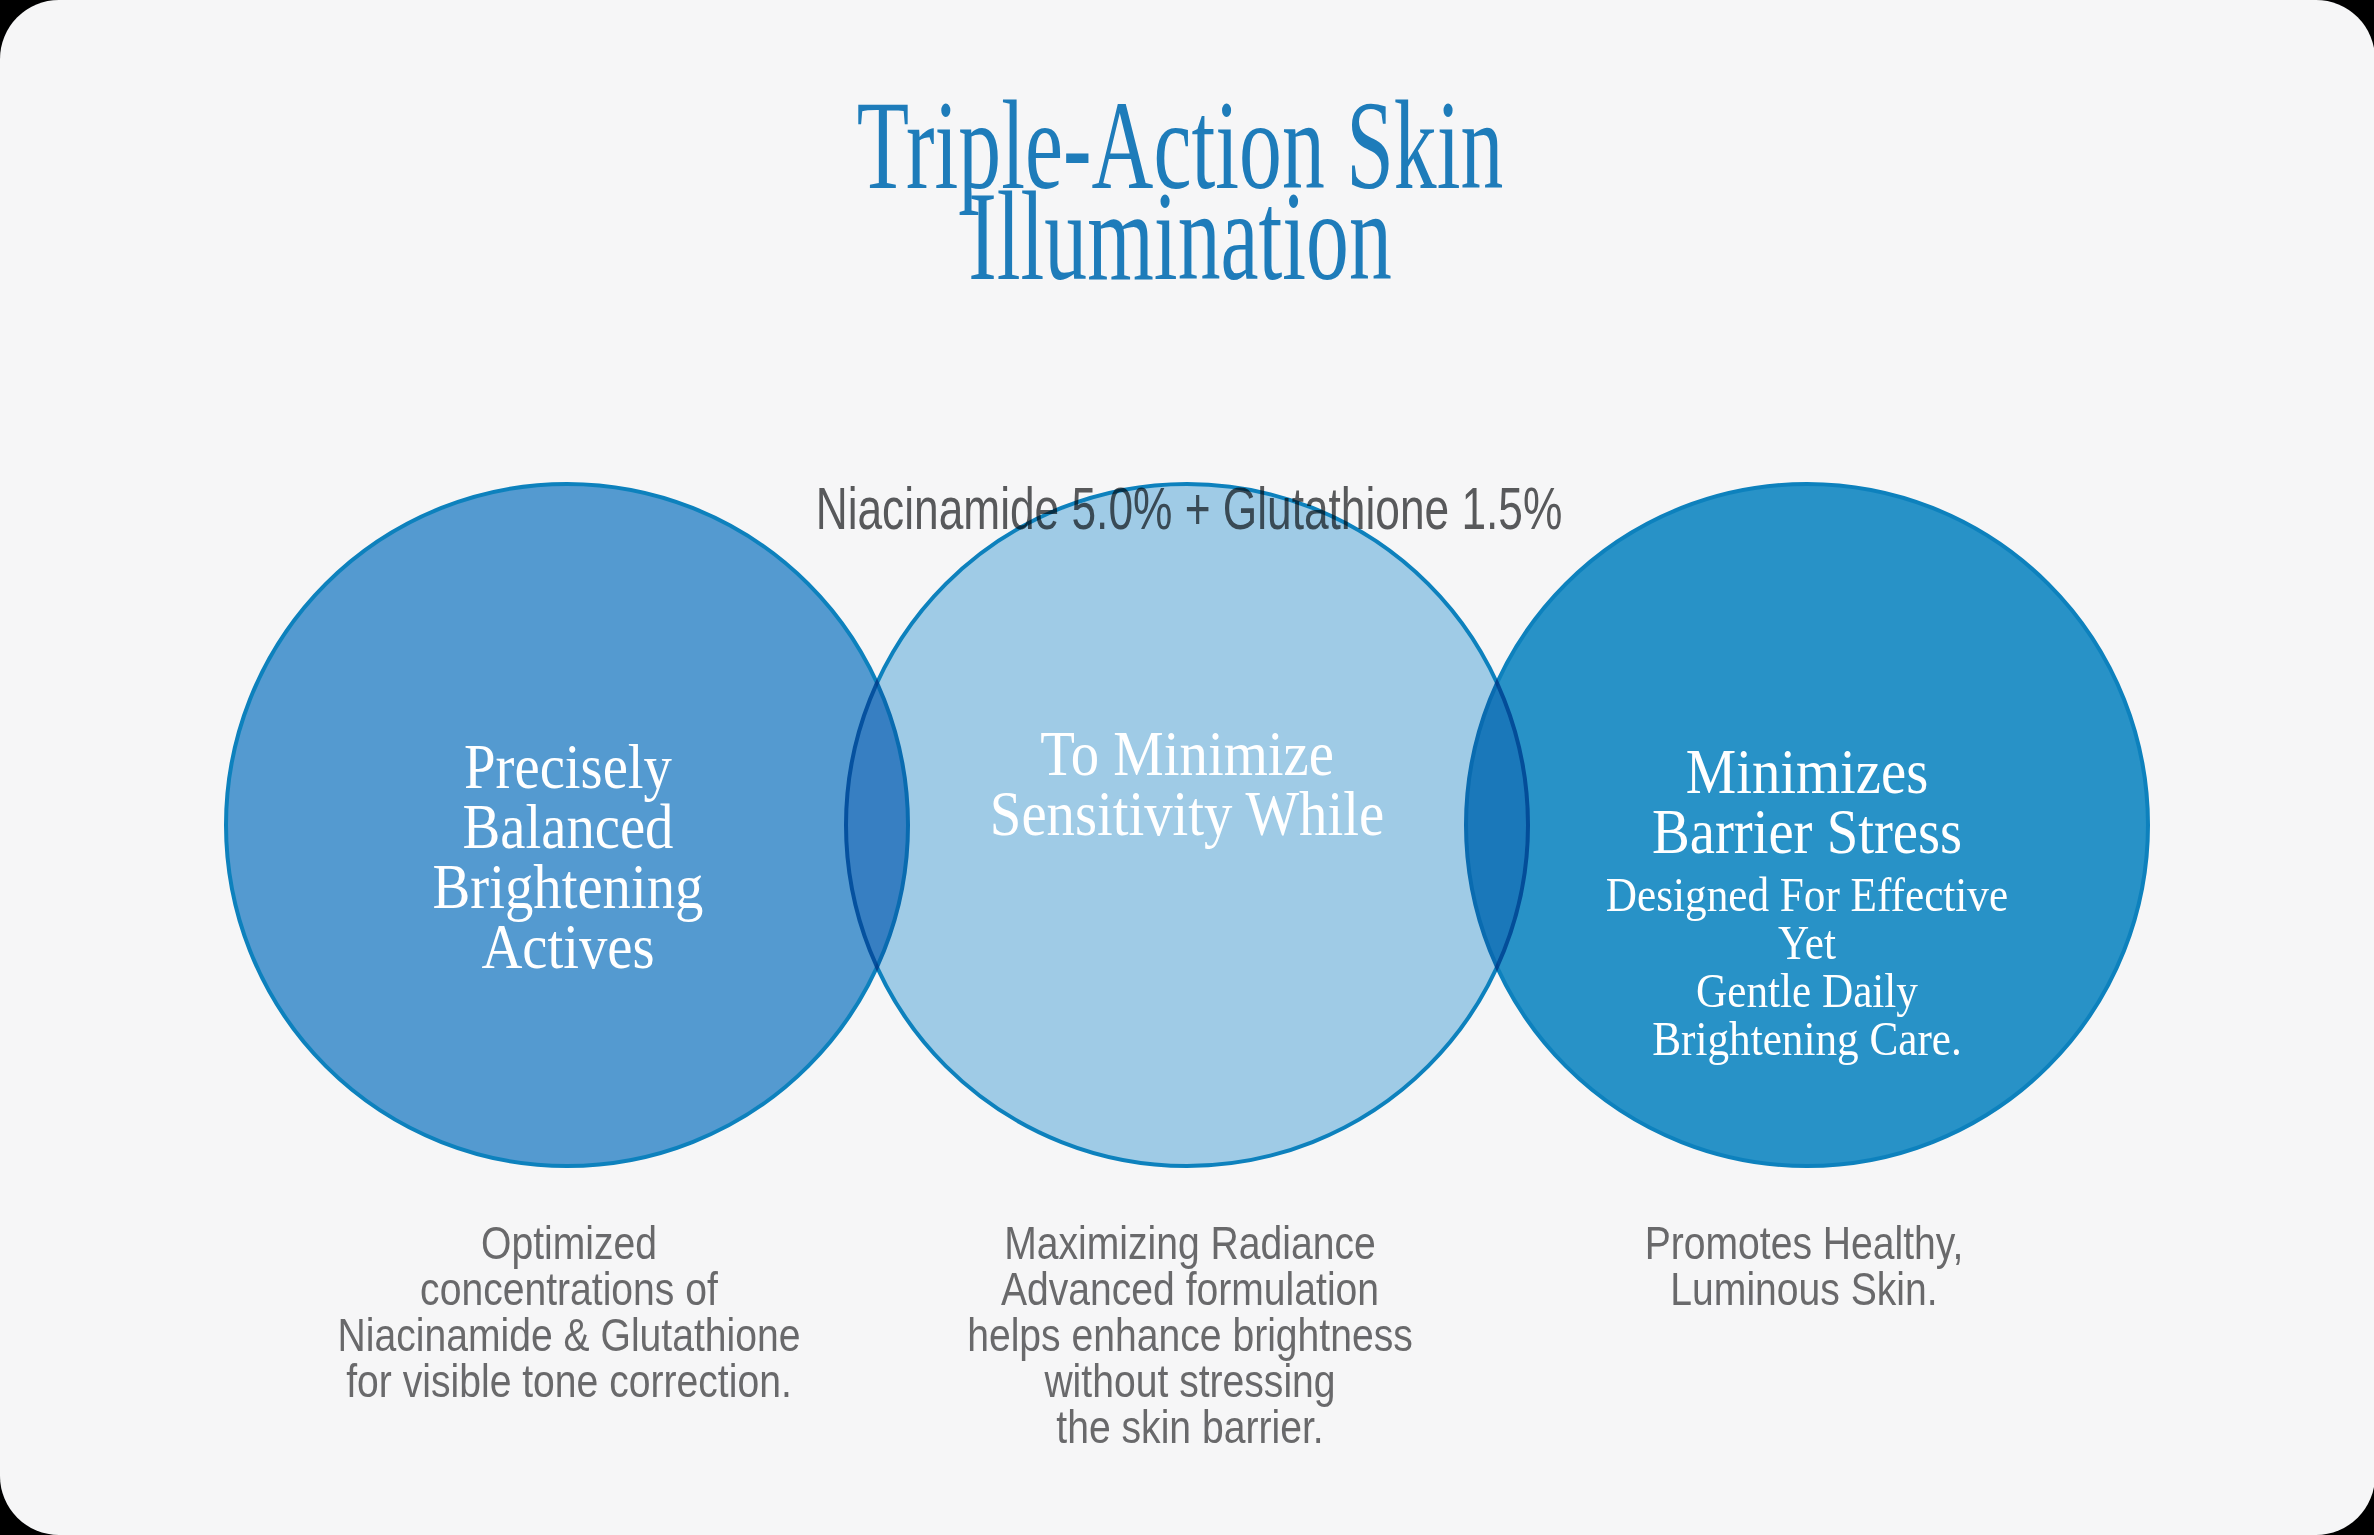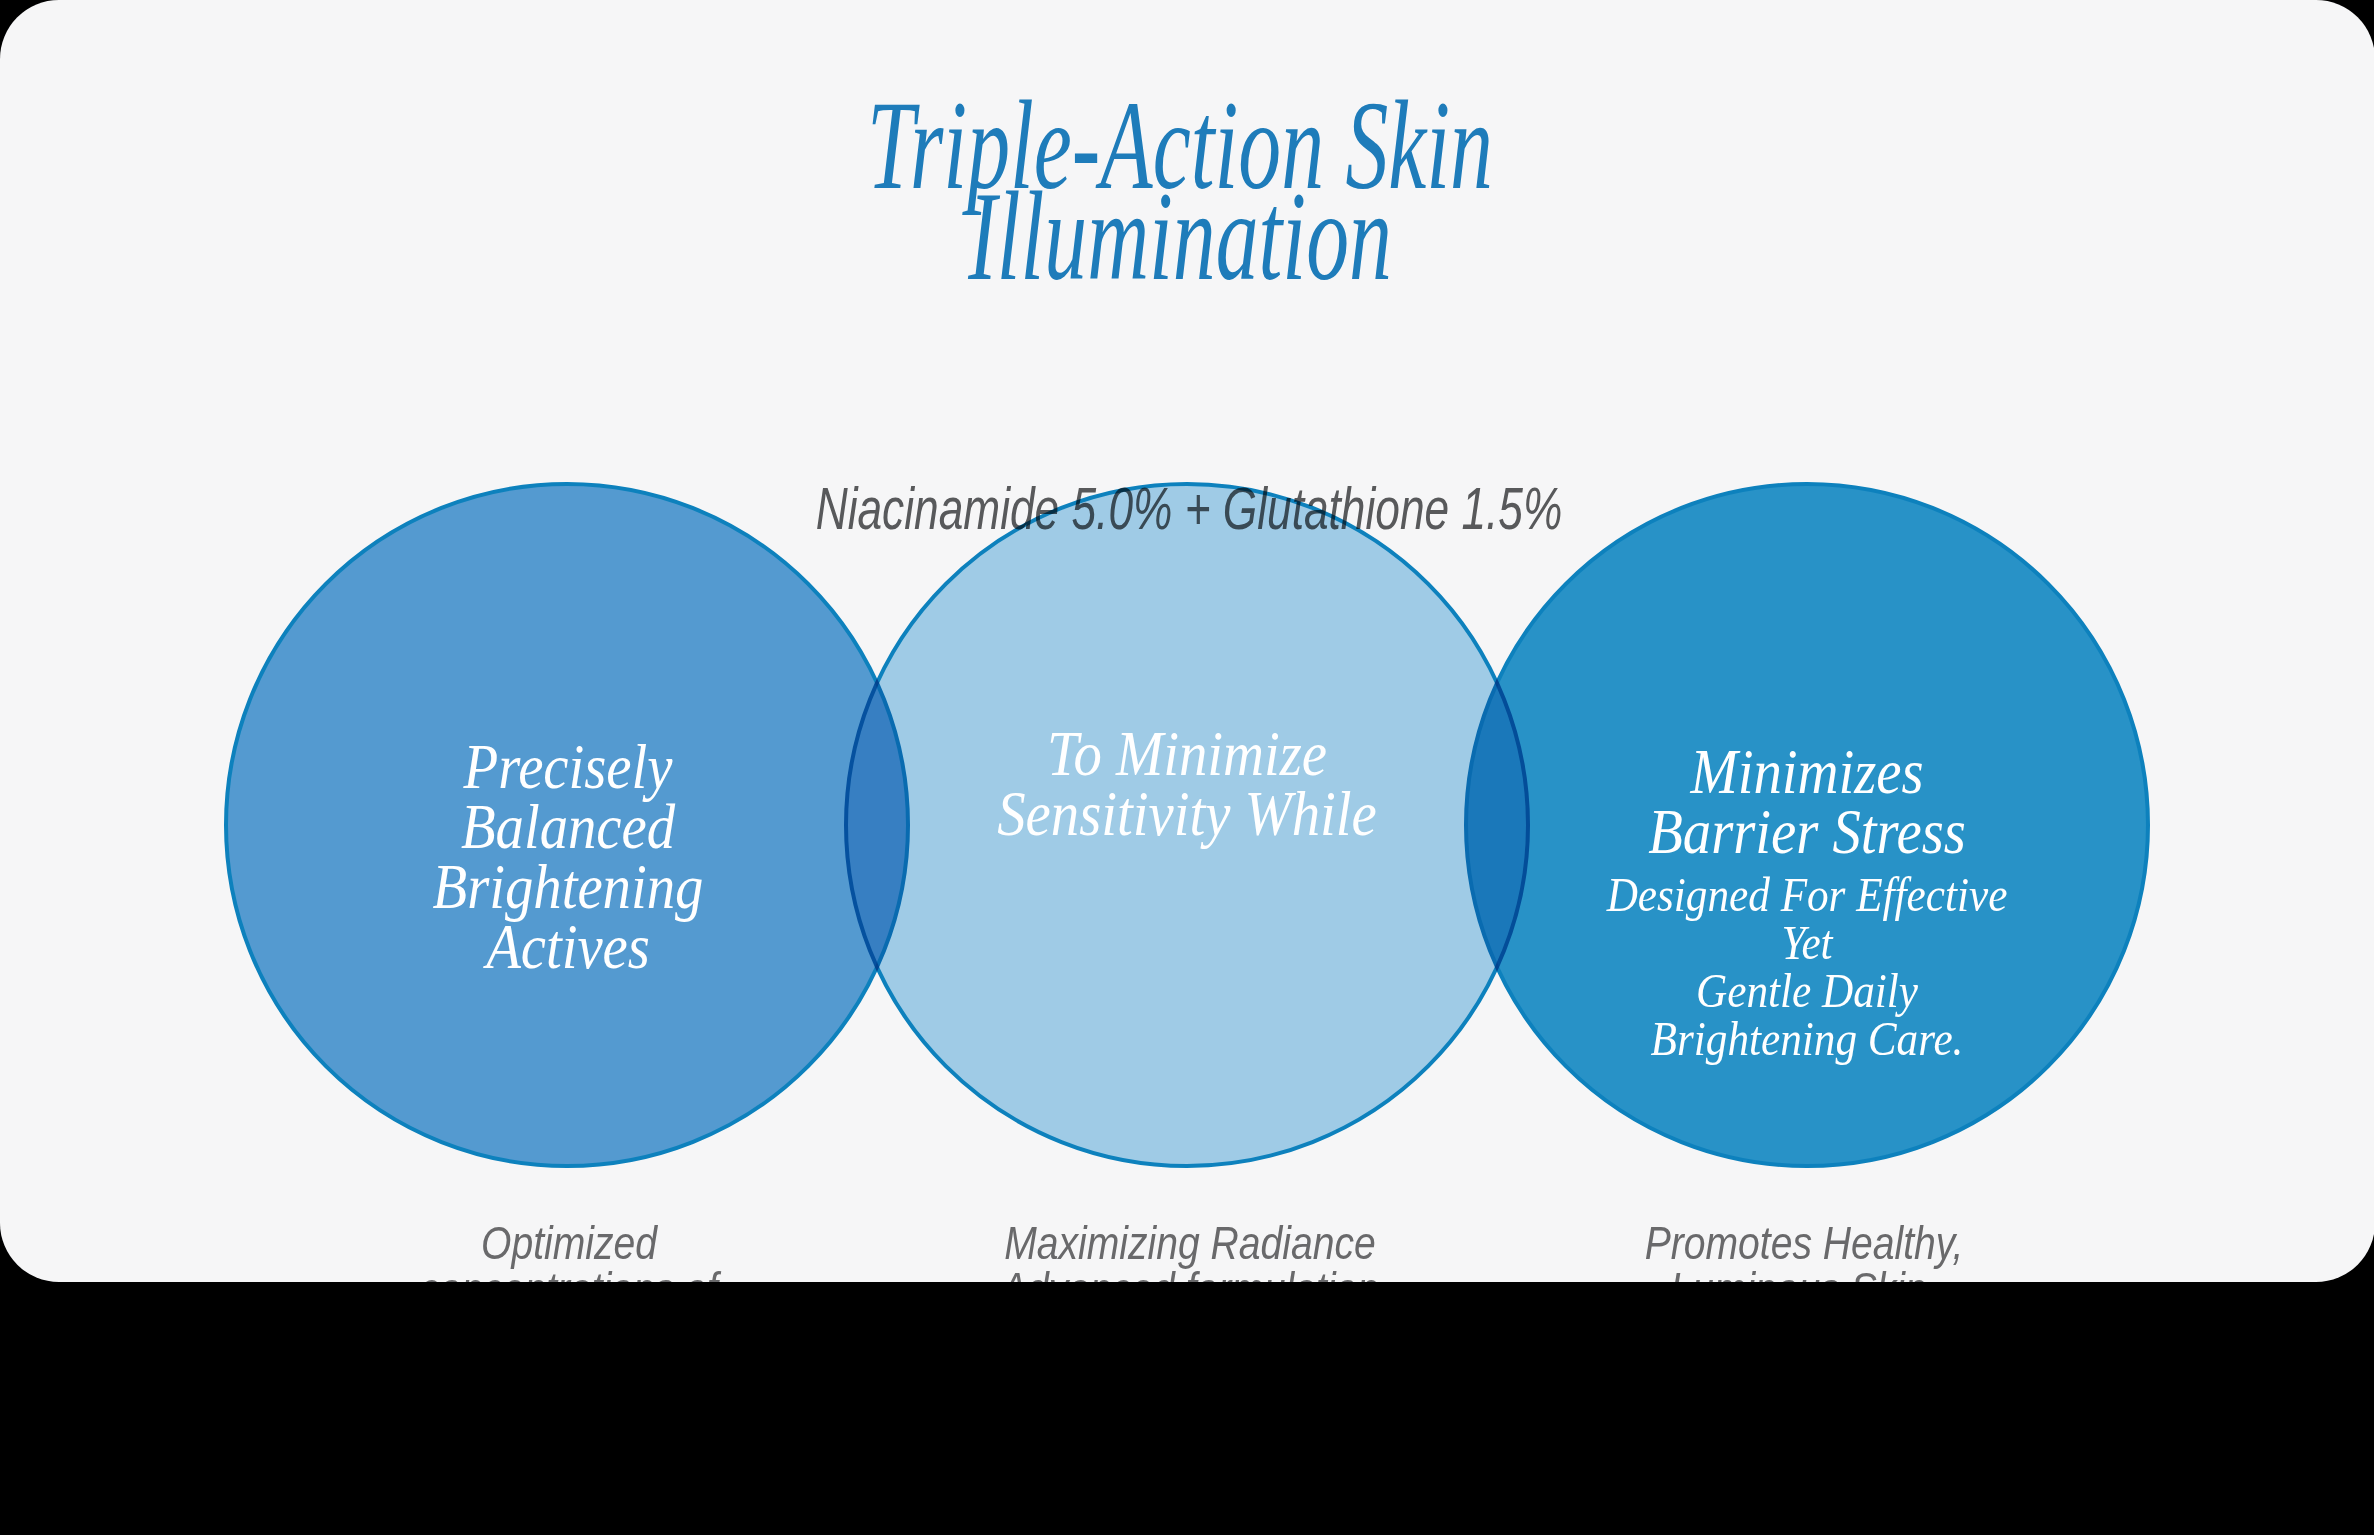--- a/index.html
+++ b/index.html
@@ -1,22 +1,21 @@
 <!DOCTYPE html>
 <html style="font-size:15px"><head>
 <meta charset="utf-8">
 <style>
   html, body { margin: 0; padding: 0; background: #000; }
   .stage {
     position: relative;
     width: 2375px;
-    height: 1282px;
+    height: 1535px;
     overflow: hidden;
     font-family: "Liberation Sans", sans-serif;
-    font-style: italic;
   }
   .card {
     position: absolute;
     inset: 0;
     border-radius: 59px;
     background: #f6f6f7;
   }
   .abs { position: absolute; }
   .pre { white-space: pre-line; }
 

